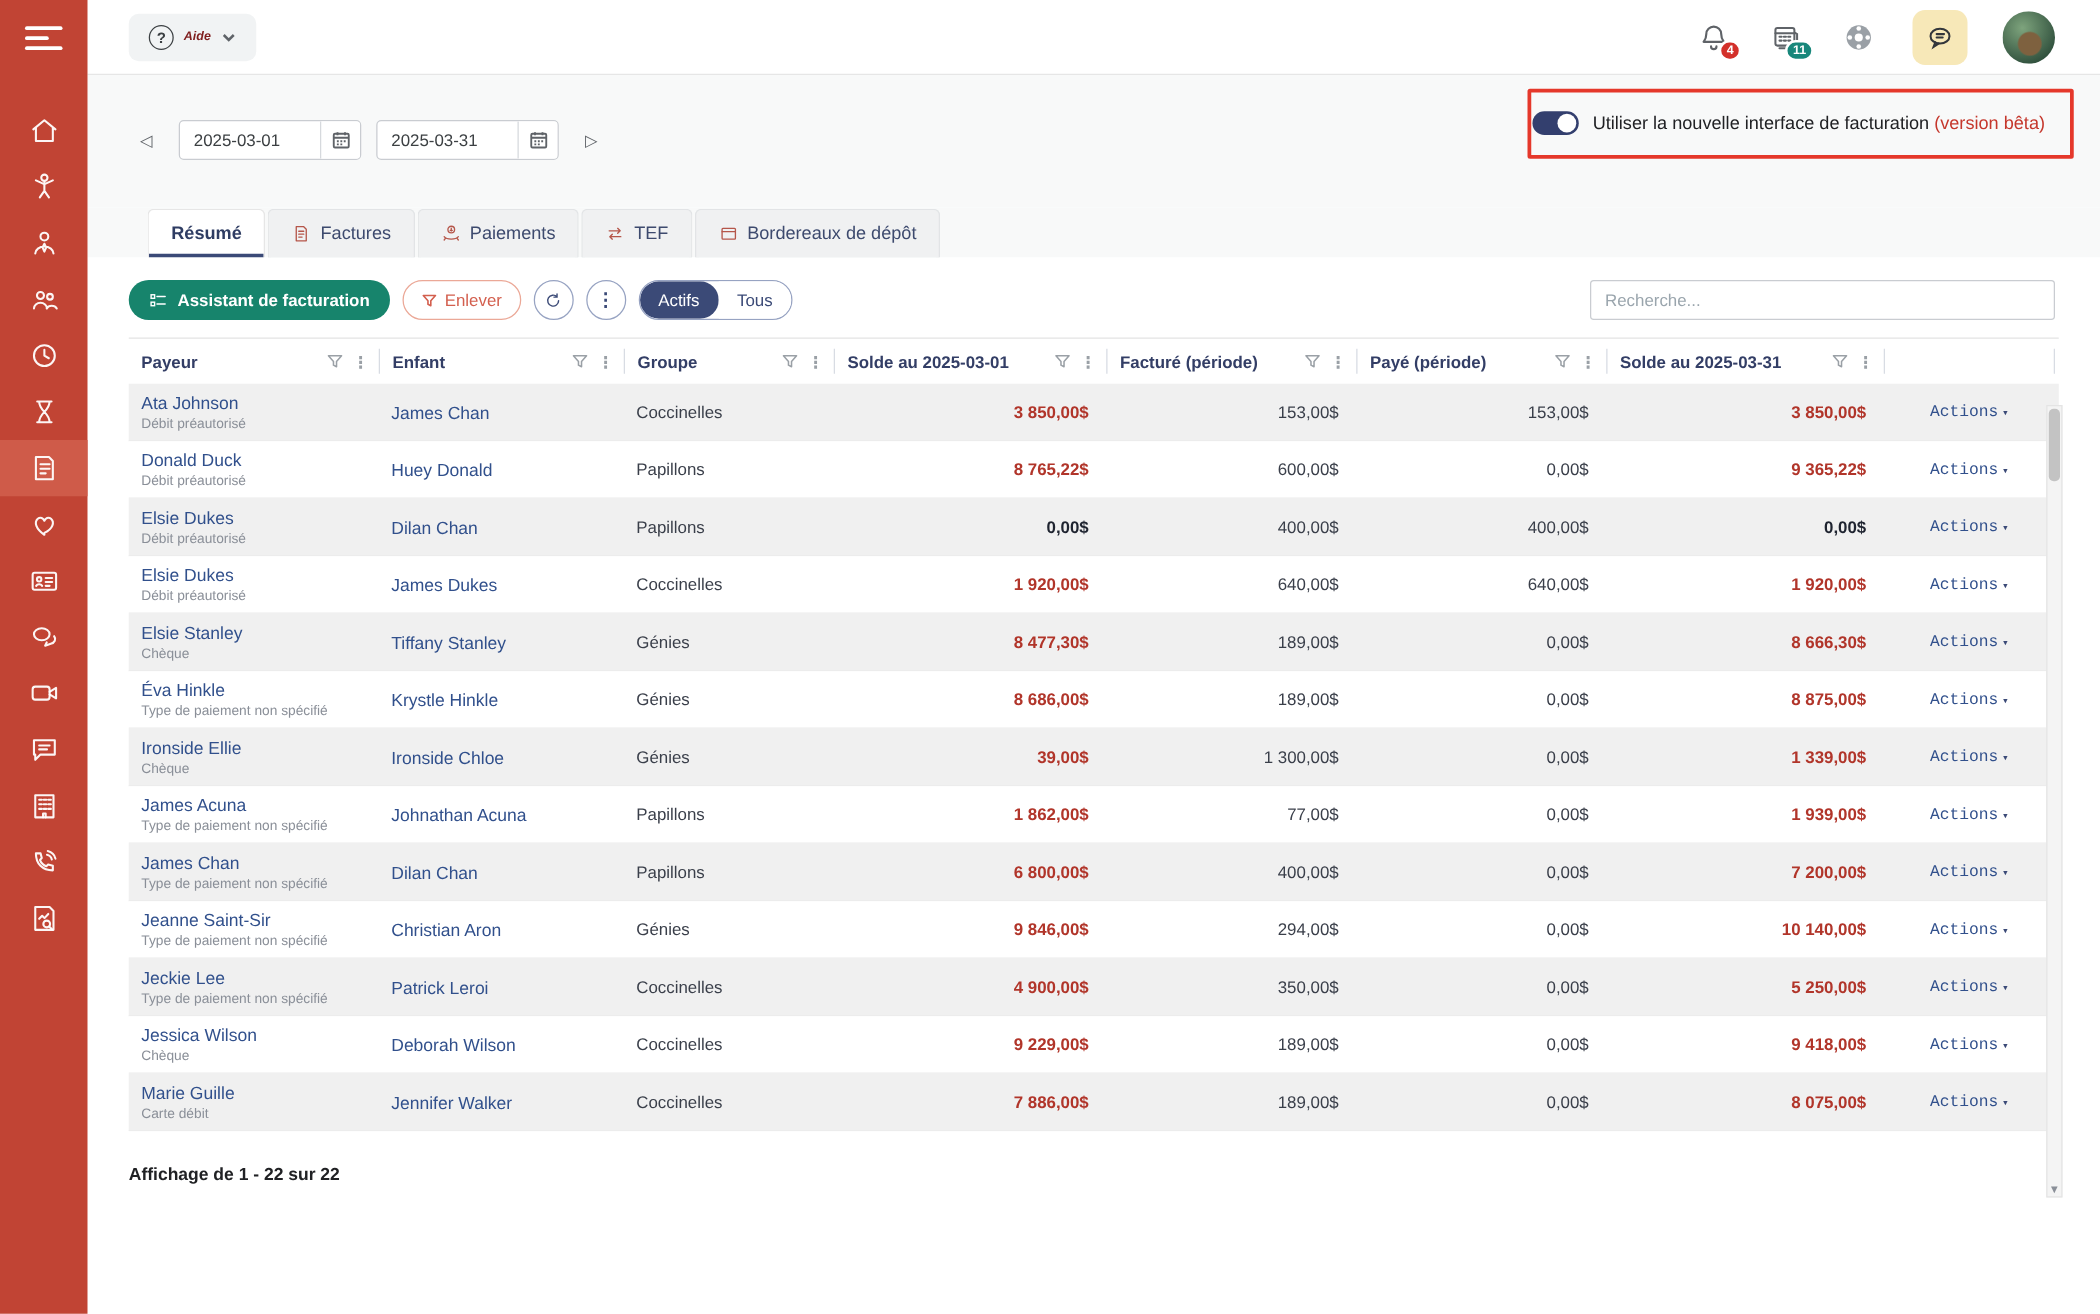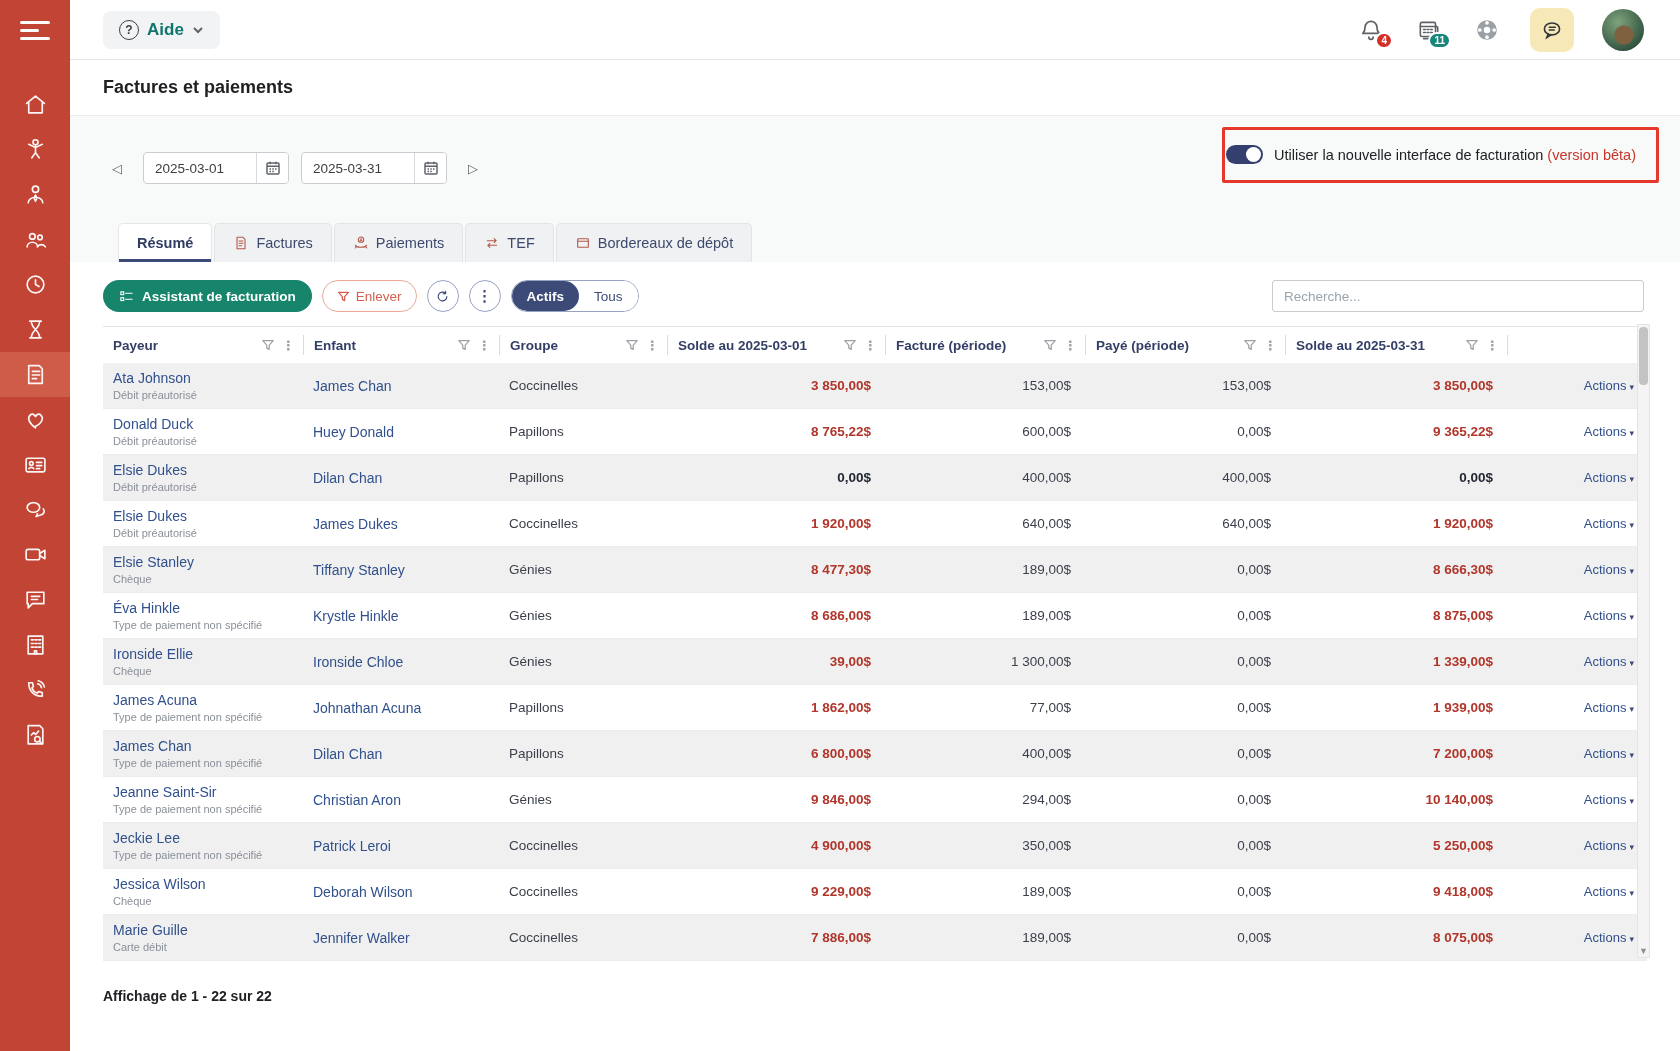--- a/index.html
+++ b/index.html
@@ -17,21 +17,21 @@
   .sb-item { height:45px; display:flex; align-items:center; justify-content:center; cursor:pointer; }
   .sb-item svg { width:25px; height:25px; stroke:rgba(255,255,255,.95); fill:none; stroke-width:1.6; stroke-linecap:round; stroke-linejoin:round; }
   .sb-item.active { background:#cf5b49; }
 
   
   .main { position:absolute; left:70px; top:0; width:1610px; height:1051px; }
   .topbar { height:60px; background:#fff; border-bottom:1px solid #e6e6e6; display:flex; align-items:center; padding:0 36px 0 33px; }
   .help-chip { display:flex; align-items:center; gap:8px; background:#f1f3f4; border-radius:8px; padding:9px 16px; cursor:pointer; }
   .help-q { width:20px; height:20px; border:1.7px solid #3c4043; border-radius:50%; display:flex; align-items:center; justify-content:center;
     font-size:12px; font-weight:bold; color:#3c4043; }
-  .help-chip .lbl { font-size:17px; font-weight:600; color:#0f766e; }
+  .help-chip .lbl { font-size:10px; font-weight:600; color:#7f1d1d;font-style:italic; }
   .help-chip svg { width:12px; height:12px; stroke:#5f6368; stroke-width:2; fill:none; }
   .top-icons { margin-left:auto; display:flex; align-items:center; gap:28px; }
   .tico { position:relative; width:30px; height:30px; display:flex; align-items:center; justify-content:center; cursor:pointer; }
   .tico svg { width:26px; height:26px; }
   .badge { position:absolute; right:-7px; bottom:-4px; min-width:17px; height:17px; border-radius:9px; color:#fff;
     font-size:10px; font-weight:bold; display:flex; align-items:center; justify-content:center; padding:0 4px; border:2px solid #fff; }
   .badge.red { background:#d3302a; }
   .badge.teal { background:#18877b; }
   .chat-sq { width:44px; height:44px; background:#f7e8b8; border-radius:10px; display:flex; align-items:center; justify-content:center; cursor:pointer; }
   .chat-sq svg { width:26px; height:26px; stroke:#33363b; fill:none; stroke-width:1.5; stroke-linecap:round; }
@@ -76,21 +76,21 @@
   .btn-assistant svg { width:15px; height:15px; stroke:#fff; fill:none; stroke-width:1.8; stroke-linecap:round; }
   .btn-remove { display:flex; align-items:center; gap:6px; background:transparent; color:#d35f4e; border:1px solid #eba897;
     border-radius:17px; height:32px; padding:0 14px; font-size:13.5px; cursor:pointer;text-align:right; }
   .btn-remove svg { width:13px; height:13px; stroke:#d35f4e; fill:none; stroke-width:1.6; stroke-linejoin:round; }
   .btn-round { width:32px; height:32px; border-radius:50%; border:1px solid #97a3c2; background:#fff; display:flex; align-items:center;
     justify-content:center; cursor:pointer; color:#3b4a77; }
   .btn-round svg { width:15px; height:15px; stroke:#3b4a77; fill:none; stroke-width:1.8; stroke-linecap:round; }
   .btn-round .kebab { font-size:15px; font-weight:bold; color:#3b4a77; }
   .segmented { display:flex; border:1px solid #97a3c2; border-radius:17px; overflow:hidden; height:32px; }
   .seg { padding:0 15px; display:flex; align-items:center; font-size:13.5px; cursor:pointer; background:#fff; color:#3b4a77; border:none; }
-  .seg.on { background:#3b4a77; color:#fff; font-weight:bold; border-radius:16px; }
+  .seg.on { background:#3b4a77; color:#fff; font-weight:normal; border-radius:16px; }
   .search-input { margin-left:auto; width:372px; height:32px; border:1px solid #c9ccd1; border-radius:3px; padding:0 11px;
     font-size:13.5px; color:#3c4043; background:#fff; font-family:inherit; }
   .search-input::placeholder { color:#9aa5ad; }
 
   
   .table { margin:14px 33px 0 33px; border-top:1px solid #e3e3e3; }
   .t-head, .t-row { display:grid; grid-template-columns:200px 196px 168px 218px 200px 200px 222px 137px; }
   .t-head { height:36px; align-items:center; }
   .h-cell { display:flex; align-items:center; gap:7px; padding:0 8px 0 10px; height:20px; }
   .h-cell + .h-cell { border-left:1px solid #d8dce3;justify-content:space-between; }
@@ -100,21 +100,21 @@
   .h-kebab { color:#9aa0a6; font-size:13px; font-weight:bold; cursor:pointer; line-height:1; }
   .t-row { min-height:46px; align-items:center; border-bottom:1px solid #ececec; background:#fff; }
   .t-row:nth-child(odd) { background:#f0f0f0; }
   .c { padding:0 10px; font-size:13.5px; color:#3a3f4a; }
   .c .payer-name { color:#31508c; font-size:14px; cursor:pointer; }
   .c .pay-type { color:#8a8f98; font-size:11px; margin-top:3px; }
   .c.child { color:#31508c; font-size:14px; cursor:pointer; }
   .c.num { text-align:right; padding-right:14px; white-space:nowrap; }
   .c.sold { font-weight:bold; color:#b1352a; }
   .c.sold.zero { color:#1f2430; }
-  .c.actions { text-align:right; color:#31508c; font-size:13px; cursor:pointer; white-space:nowrap; }
+  .c.actions { text-align:center; color:#31508c; font-size:13px; cursor:pointer; white-space:nowrap;font-family:Liberation Mono, monospace; }
   .c.actions .caret { font-size:9px; color:#3b4a77; margin-left:3px; }
 
   
   .vscroll { position:absolute; right:30px; top:324px; width:13px; height:634px; background:#f4f4f4; border:1px solid #e4e4e4; }
   .vthumb { position:absolute; left:1px; top:2px; width:9px; height:58px; background:#c3c3c3; border-radius:4px; cursor:pointer; }
   .varrow { position:absolute; left:0; bottom:1px; width:11px; text-align:center; font-size:9px; color:#8a8f98; cursor:pointer; }
 
   .footer { padding:26px 0 0 33px; background:#fff; }
   .footer .count { font-size:14px; color:#202124;font-weight:bold; }
 </style>
@@ -257,23 +257,20 @@
       <div class="chat-sq">
         <svg viewBox="0 0 24 24">
             <ellipse cx="12" cy="11" rx="7" ry="5.5"></ellipse>
             <path d="M8.5 15.5 7.2 19l4-2.6M9.5 9.5h5.5M9.5 12h4.5"></path>
           </svg>
       </div>
       <div class="avatar"></div>
     </div>
   </header>
 
-  <div class="titlebar">
-    <h1 class="page-title">Factures et paiements</h1>
-  </div>
 
   <div class="content-top">
     <div class="date-row">
       <button class="nav-arrow">
           <span>◁</span>
         </button>
       <div class="date-group">
         <div class="date-input">2025-03-01</div>
         <div class="cal-btn">
           <svg viewBox="0 0 16 16">

